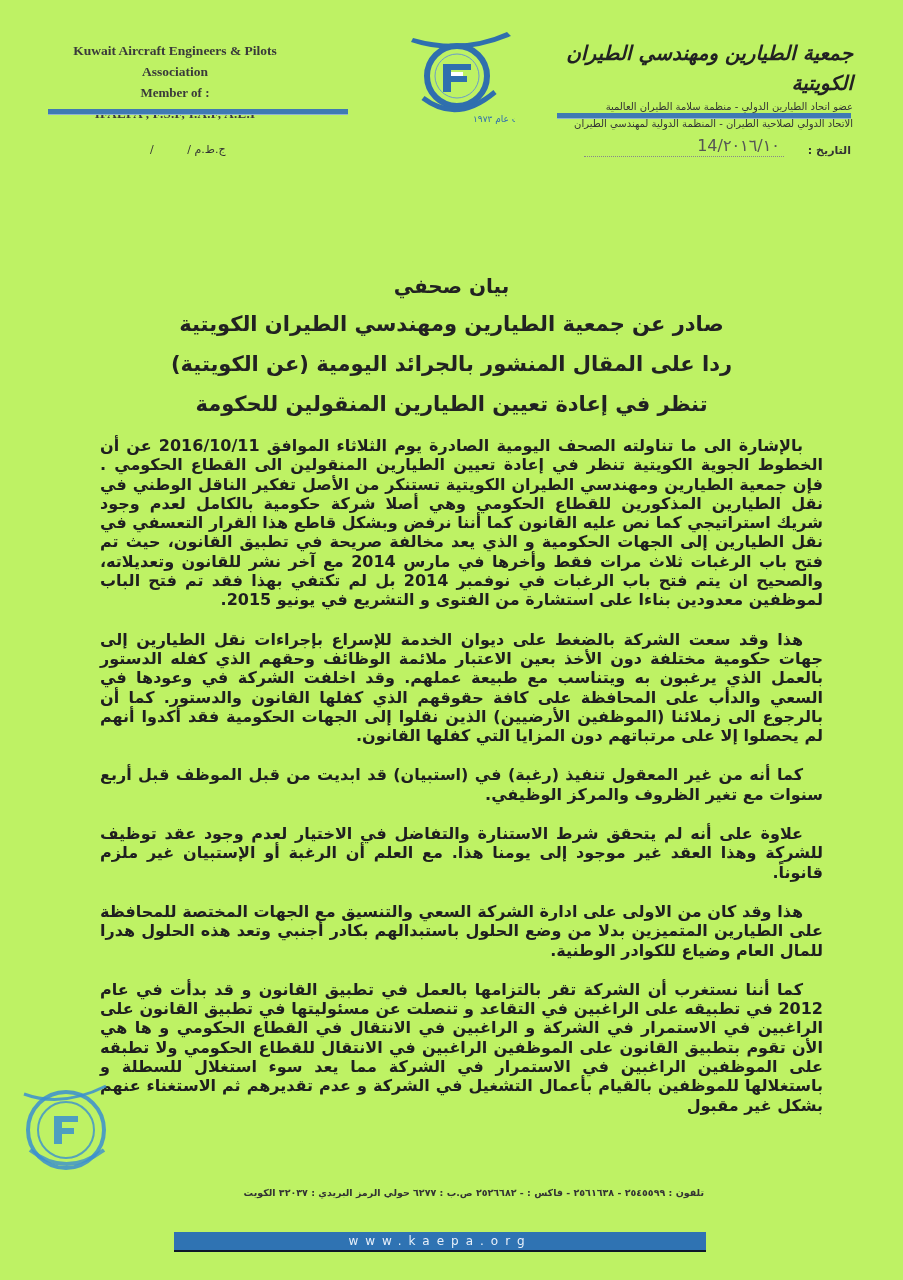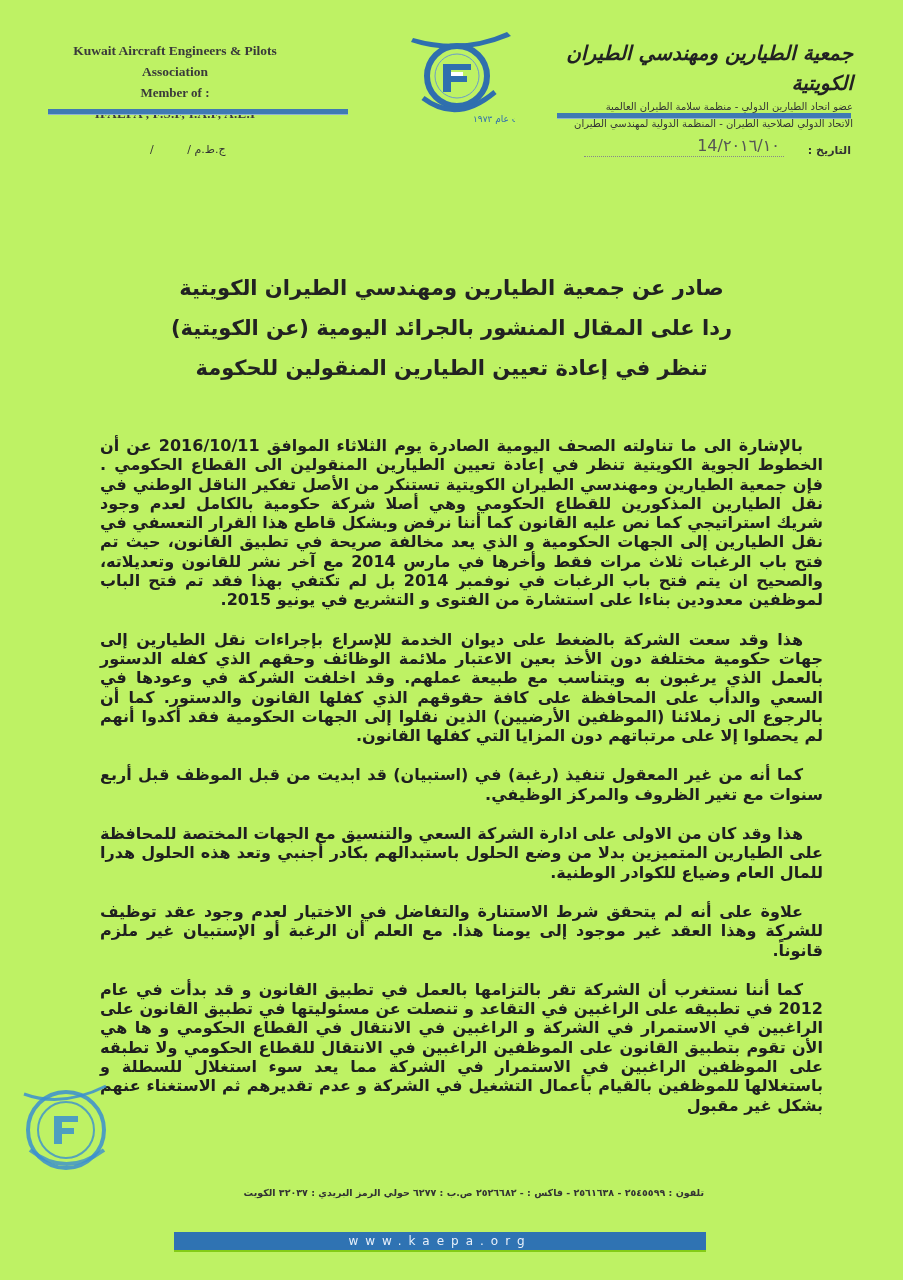--- a/index.html
+++ b/index.html
@@ -40,21 +40,21 @@
   
   .body { position: absolute; left: 100px; width: 723px; top: 436px; direction: rtl; text-align: justify;
     font-family: "DejaVu Sans", sans-serif; font-weight: bold; font-size: 16px; line-height: 19.3px; color: #1f1f1f; }
   .body p { margin: 0 0 20px 0; text-indent: 20px; }
 
   
   .footer-ar { position: absolute; left: 172px; top: 1187px; width: 532px; direction: rtl; text-align: right;
     font-family: "DejaVu Sans", sans-serif; font-size: 9.5px; font-weight: bold; color: #333; white-space: nowrap; }
   .footer-en { position: absolute; left: 172px; top: 1208px; width: 534px; text-align: left;
     font-family: "Liberation Serif", serif; font-size: 12.5px; font-weight: bold; color: #333; white-space: nowrap; letter-spacing: -0.2px; }
-  .footer-bar { position: absolute; left: 174px; top: 1232px; width: 532px; height: 18px; background: #2f73b3; border-bottom: 2px solid #84cc16; }
+  .footer-bar { position: absolute; left: 174px; top: 1232px; width: 532px; height: 18px; background: #2f73b3; border-bottom: 2px solid #0f172a; }
   .footer-bar span { display: block; text-align: center; color: #e8f0fa; font-family: "DejaVu Sans", sans-serif; font-size: 12px; letter-spacing: 7px; line-height: 18px; }
 </style>
 </head>
 <body>
 
 <div class="page">
 
   <div class="hdr-en">
     <div class="l1">Kuwait Aircraft Engineers &amp; Pilots Association</div>
     <div class="l2">Member of :</div>
@@ -82,31 +82,32 @@
   <div class="ref">
     <span>ج.ط.م /</span>
     <span class="slash">/</span>
   </div>
   <div class="date">
     <span class="label">التاريخ :</span>
     <span class="value">٢٠١٦/١٠/14</span>
   </div>
 
   <div class="titles">
+    <div class="t t0">بيان صحفي</div>
     <div class="t">صادر عن جمعية الطيارين ومهندسي الطيران الكويتية</div>
     <div class="t">ردا على المقال المنشور بالجرائد اليومية (عن الكويتية)</div>
     <div class="t">تنظر في إعادة تعيين الطيارين المنقولين للحكومة</div>
   </div>
 
   <div class="body">
     <p>بالإشارة الى ما تناولته الصحف اليومية الصادرة يوم الثلاثاء الموافق 2016/10/11 عن أن الخطوط الجوية الكويتية تنظر في إعادة تعيين الطيارين المنقولين الى القطاع الحكومي . فإن جمعية الطيارين ومهندسي الطيران الكويتية تستنكر من الأصل تفكير الناقل الوطني في نقل الطيارين المذكورين للقطاع الحكومي وهي أصلا شركة حكومية بالكامل لعدم وجود شريك استراتيجي كما نص عليه القانون كما أننا نرفض وبشكل قاطع هذا القرار التعسفي في نقل الطيارين إلى الجهات الحكومية و الذي يعد مخالفة صريحة في تطبيق القانون، حيث تم فتح باب الرغبات ثلاث مرات فقط وأخرها في مارس 2014 مع آخر نشر للقانون وتعديلاته، والصحيح ان يتم فتح باب الرغبات في نوفمبر 2014 بل لم تكتفي بهذا فقد تم فتح الباب لموظفين معدودين بناءا على استشارة من الفتوى و التشريع في يونيو 2015.</p>
     <p>هذا وقد سعت الشركة بالضغط على ديوان الخدمة للإسراع بإجراءات نقل الطيارين إلى جهات حكومية مختلفة دون الأخذ بعين الاعتبار ملائمة الوظائف وحقهم الذي كفله الدستور بالعمل الذي يرغبون به ويتناسب مع طبيعة عملهم. وقد اخلفت الشركة في وعودها في السعي والدأب على المحافظة على كافة حقوقهم الذي كفلها القانون والدستور. كما أن بالرجوع الى زملائنا (الموظفين الأرضيين) الذين نقلوا إلى الجهات الحكومية فقد أكدوا أنهم لم يحصلوا إلا على مرتباتهم دون المزايا التي كفلها القانون.</p>
     <p>كما أنه من غير المعقول تنفيذ (رغبة) في (استبيان) قد ابديت من قبل الموظف قبل أربع سنوات مع تغير الظروف والمركز الوظيفي.</p>
+    <p>علاوة على أنه لم يتحقق شرط الاستنارة والتفاضل في الاختيار لعدم وجود عقد توظيف للشركة وهذا العقد غير موجود إلى يومنا هذا. مع العلم أن الرغبة أو الإستبيان غير ملزم قانوناً.</p>
     <p>هذا وقد كان من الاولى على ادارة الشركة السعي والتنسيق مع الجهات المختصة للمحافظة على الطيارين المتميزين بدلا من وضع الحلول باستبدالهم بكادر أجنبي وتعد هذه الحلول هدرا للمال العام وضياع للكوادر الوطنية.</p>
-    <p>علاوة على أنه لم يتحقق شرط الاستنارة والتفاضل في الاختيار لعدم وجود عقد توظيف للشركة وهذا العقد غير موجود إلى يومنا هذا. مع العلم أن الرغبة أو الإستبيان غير ملزم قانوناً.</p>
     <p>كما أننا نستغرب أن الشركة تقر بالتزامها بالعمل في تطبيق القانون و قد بدأت في عام 2012 في تطبيقه على الراغبين في التقاعد و تنصلت عن مسئوليتها في تطبيق القانون على الراغبين في الاستمرار في الشركة و الراغبين في الانتقال في القطاع الحكومي و ها هي الأن تقوم بتطبيق القانون على الموظفين الراغبين في الانتقال للقطاع الحكومي ولا تطبقه على الموظفين الراغبين في الاستمرار في الشركة مما يعد سوء استغلال للسطلة و باستغلالها للموظفين بالقيام بأعمال التشغيل في الشركة و عدم تقديرهم ثم الاستغناء عنهم بشكل غير مقبول</p>
   </div>
 
   <svg class="logo-bottom" viewBox="0 0 86 96">
     <circle cx="44" cy="50" r="38" fill="none" stroke="#3b8fd0" stroke-width="4" opacity="0.85"></circle>
     <circle cx="44" cy="50" r="28" fill="none" stroke="#3b8fd0" stroke-width="2" opacity="0.8"></circle>
     <path d="M2 14 Q40 28 84 6" fill="none" stroke="#3b8fd0" stroke-width="3" opacity="0.85"></path>
     <path d="M32 36 h24 v6 h-16 v6 h12 v6 h-12 v10 h-8 z" fill="#3b8fd0" opacity="0.85"></path>
     <path d="M8 70 Q44 98 82 70" fill="none" stroke="#3b8fd0" stroke-width="4" opacity="0.8"></path>
   </svg>

